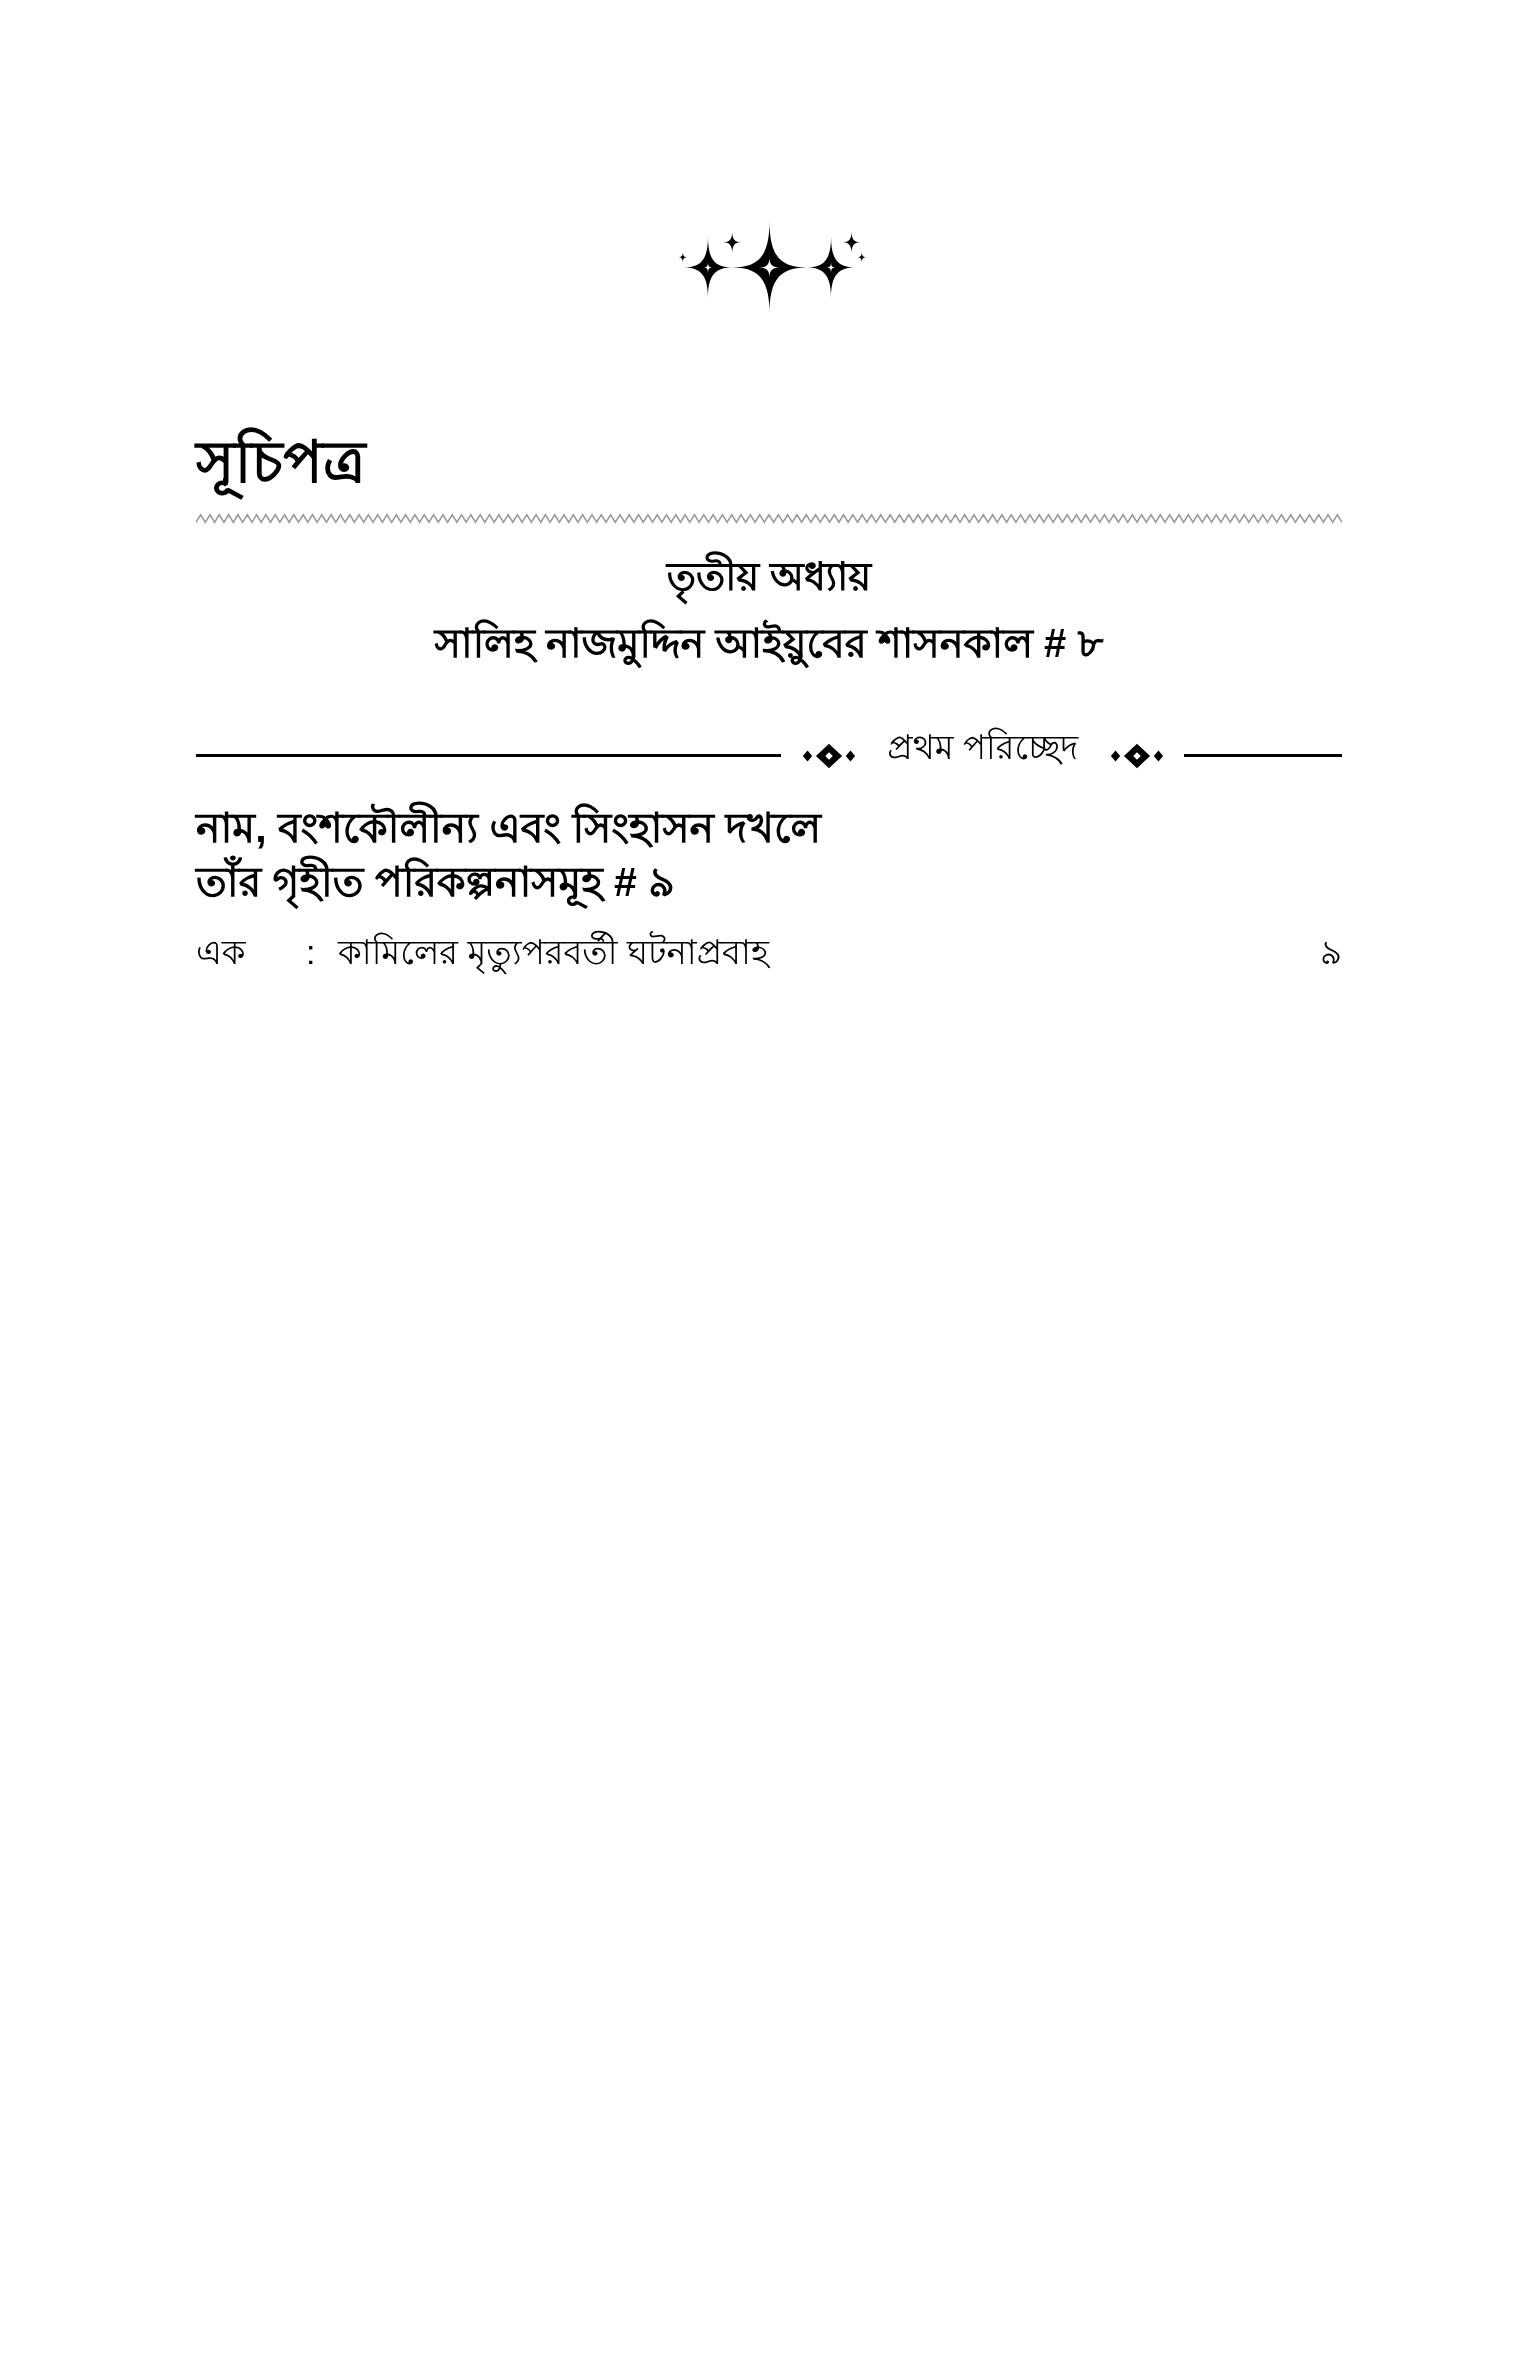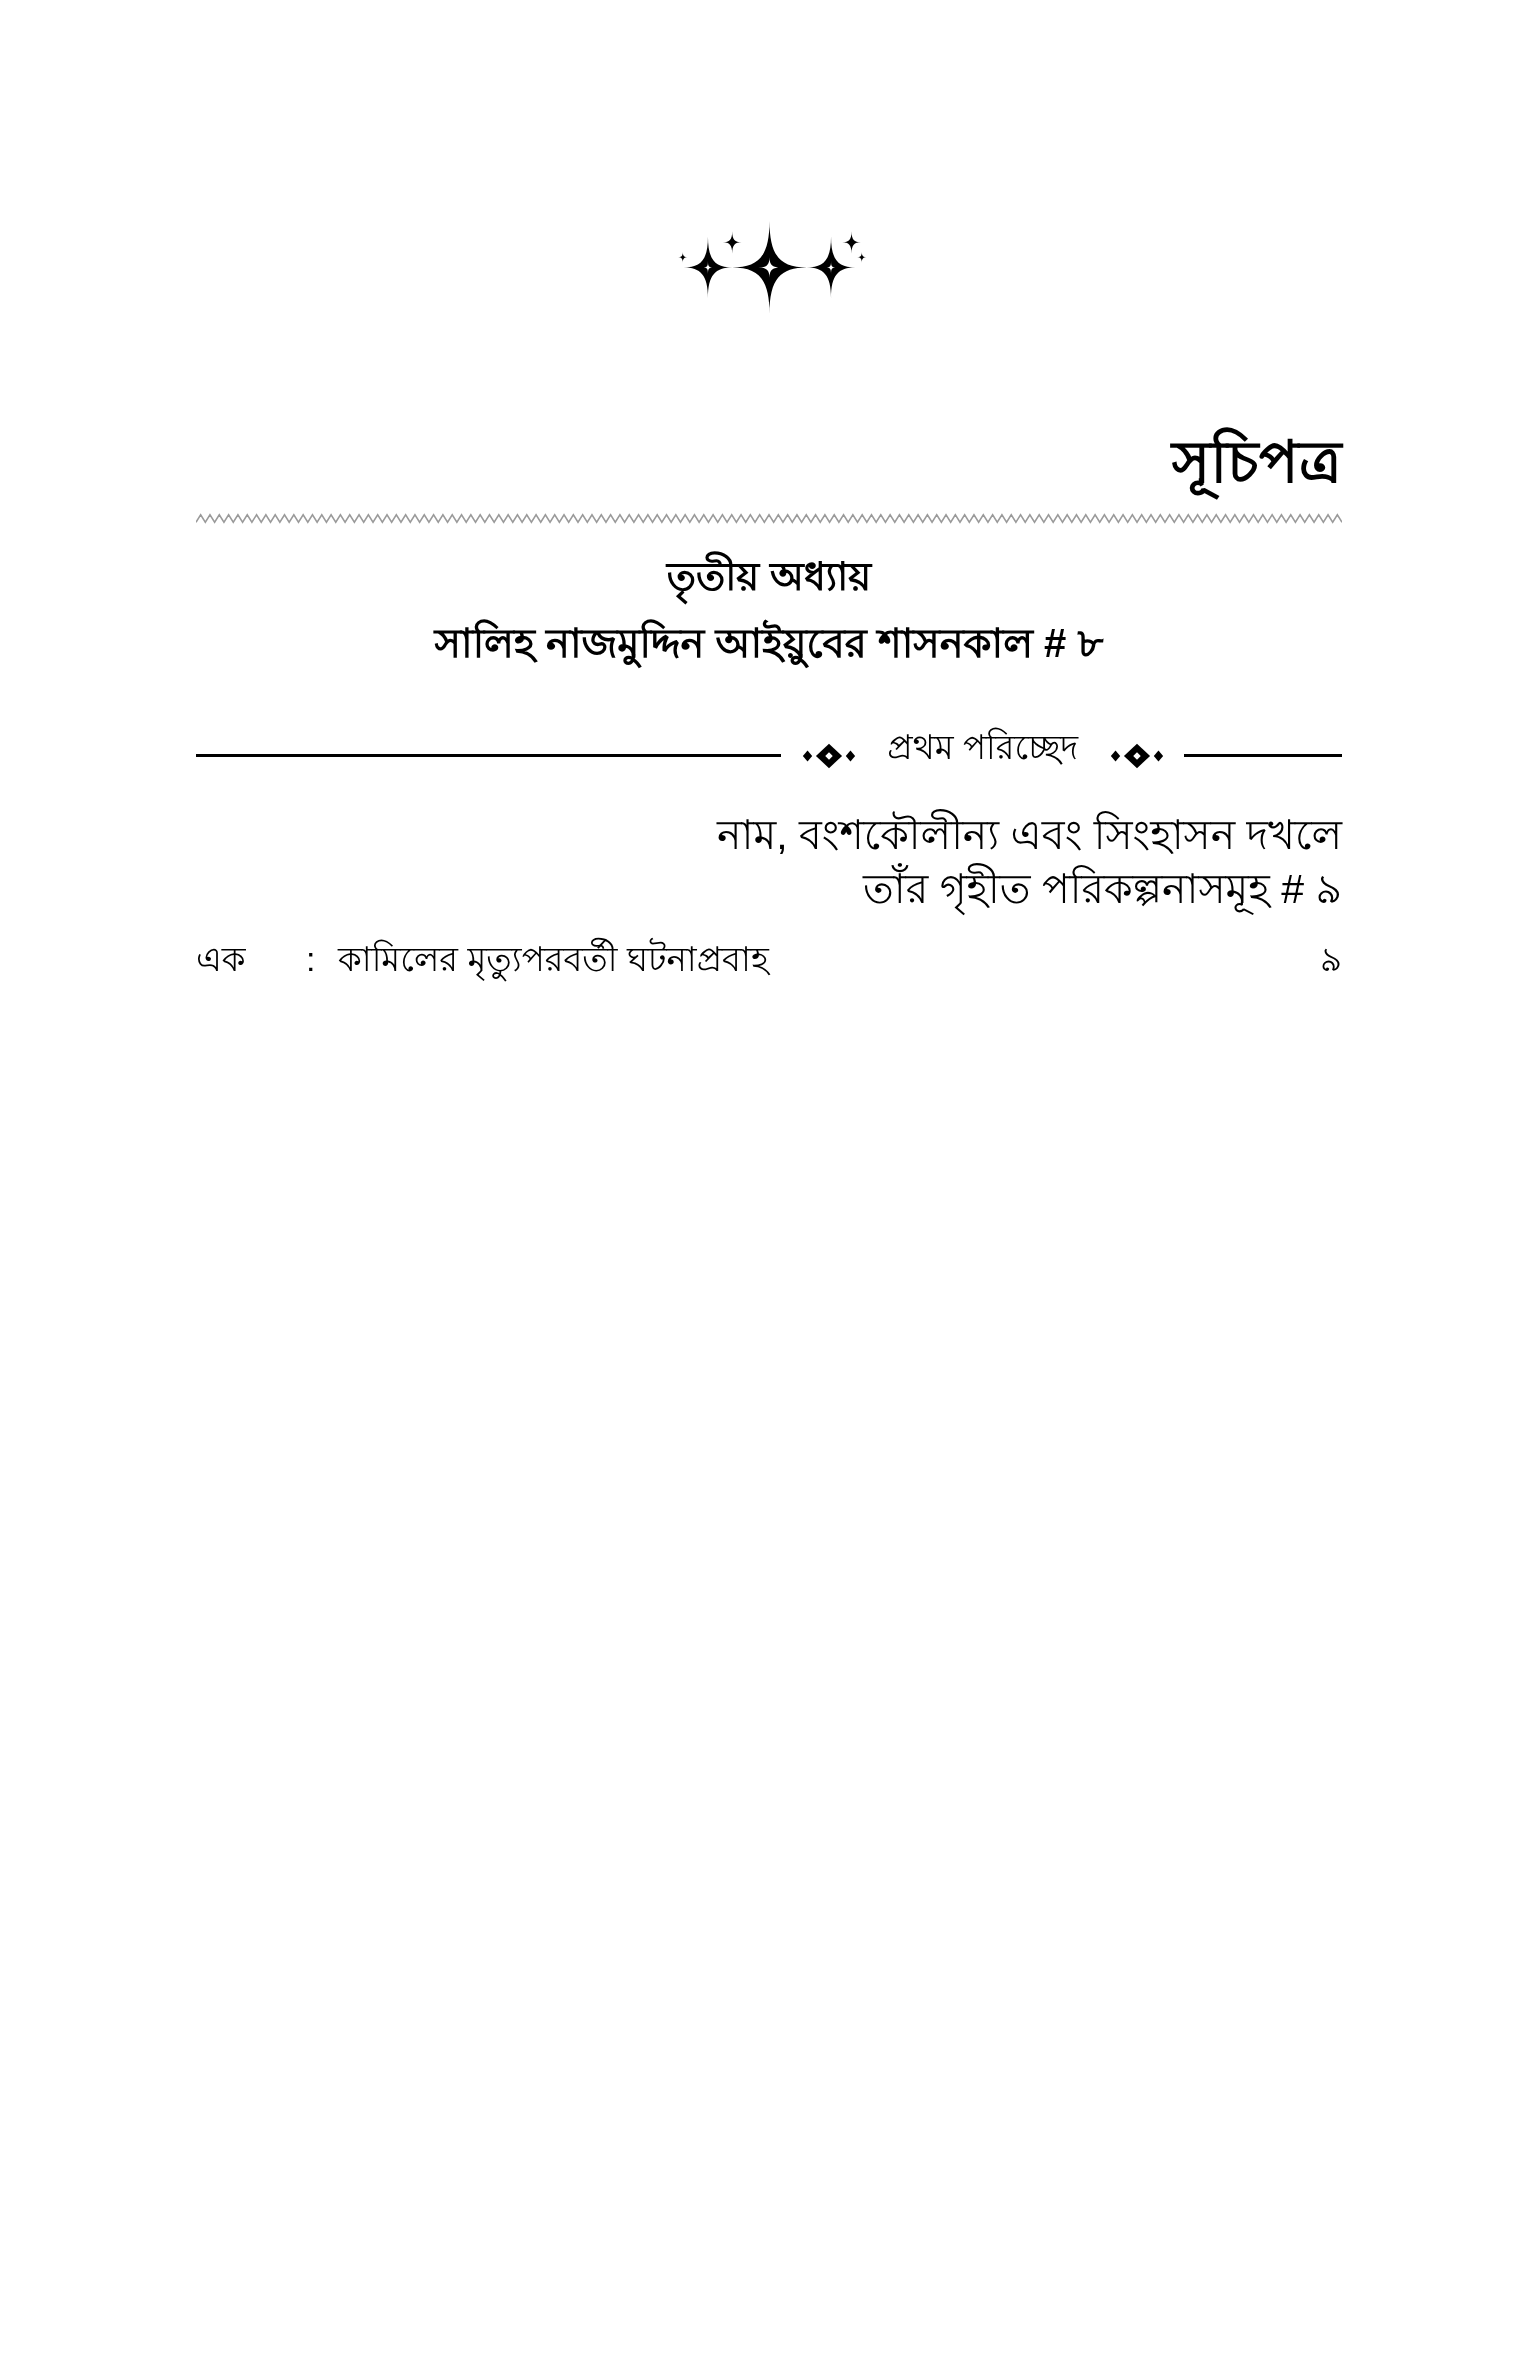--- a/index.html
+++ b/index.html
@@ -30,21 +30,21 @@
     margin-top: 216px;
     text-align: center;
     height: 103px;
     line-height: 0;
   }
   .top-ornament svg { display: inline-block; }
 
   
   .toc-title {
     margin-top: 110px;
-    text-align: right;
+    text-align: left;
     font-size: 58px;
     font-weight: 700;
     letter-spacing: 0.5px;
     line-height: 1.15;
     font-family: "Liberation Sans", "DejaVu Sans", sans-serif;
   }
 
   
   .wavy-rule {
     margin-top: 15px;
@@ -96,25 +96,25 @@
     padding: 0 11.2px;
     font-size: 34px;
     font-weight: 400;
     white-space: nowrap;
     transform: translateY(-5.6px);
     font-family: "Liberation Sans", "DejaVu Sans", sans-serif;
   }
 
   
   .section-heading {
-    text-align: right;
+    text-align: left;
     font-size: 41px;
-    font-weight: 400;
+    font-weight: 700;
     line-height: 1.32;
-    margin-top: 24px;
+    margin-top: 17px;
     font-family: "Liberation Sans", "DejaVu Sans", sans-serif;
   }
   .section-heading .ln { display: block; }
 
   
   .entries {
     margin-top: 13px;
     width: 100%;
     border-collapse: collapse;
     font-family: "Liberation Sans", "DejaVu Sans", sans-serif;

